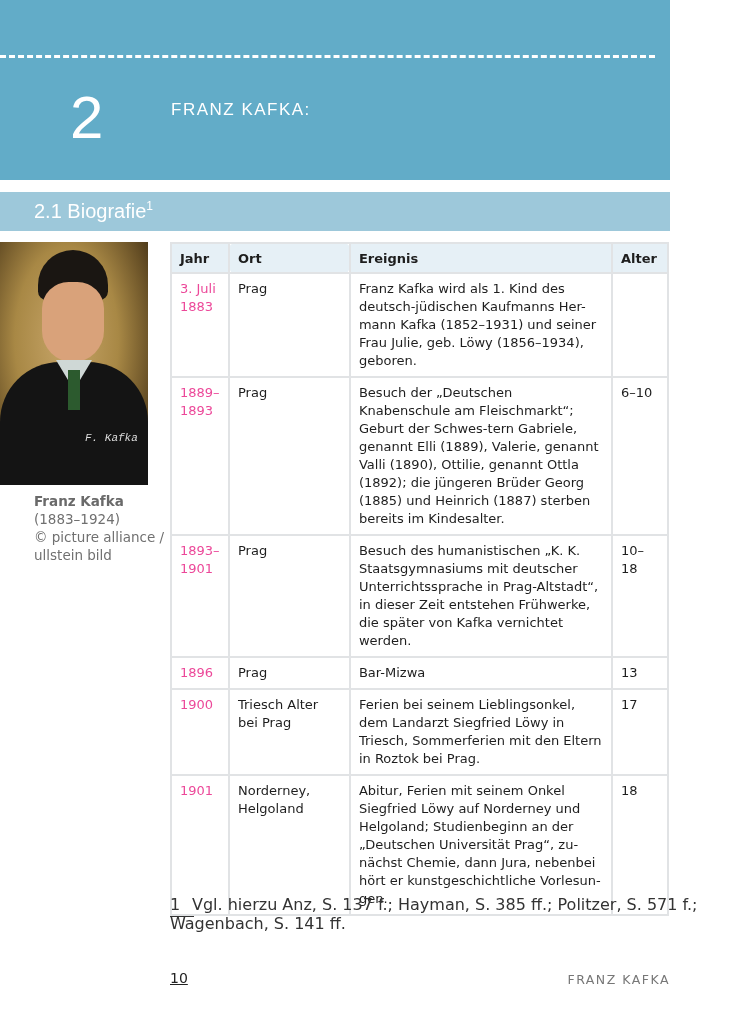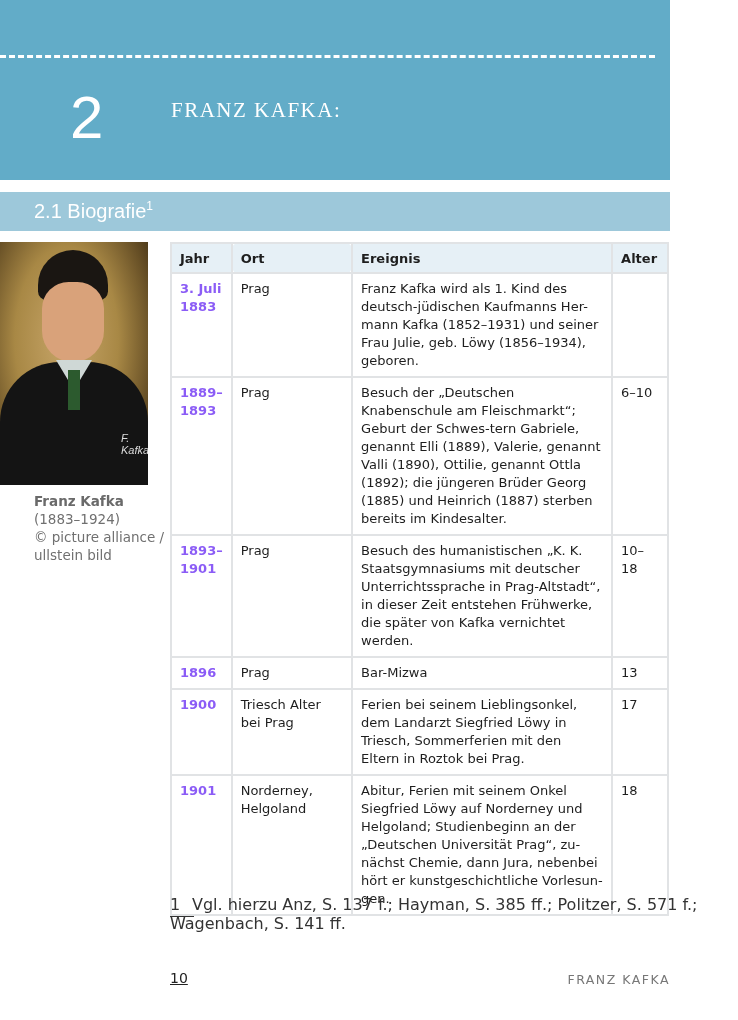--- a/index.html
+++ b/index.html
@@ -14,21 +14,21 @@
   .dash-line {
     position: absolute; left: 0; top: 55px; width: 655px; height: 0;
     border-top: 3px dashed #ffffff;
   }
   .chapter-num {
     position: absolute; left: 70px; top: 88px; font-size: 60px; color: #fff;
     font-family: "Liberation Sans", sans-serif; line-height: 1;
   }
   .chapter-title {
     position: absolute; left: 171px; top: 94px; color: #fff;
-    font-family: Liberation Serif, serif; font-size: 21px; letter-spacing: 1.5px;
+    font-family: Liberation Sans, sans-serif; font-size: 17px; letter-spacing: 1.5px;
     line-height: 32px;
   }
   .section-band {
     position: absolute; left: 0; top: 192px; width: 670px; height: 39px;
     background: #9dc8da;
   }
   .section-title {
     position: absolute; left: 34px; top: 199px; color: #fff; font-size: 20px;
     font-family: "Liberation Sans", sans-serif;
   }
@@ -36,36 +36,36 @@
   .portrait {
     position: absolute; left: 0; top: 242px; width: 148px; height: 243px;
     background: radial-gradient(ellipse at 45% 40%, #c8a66a 0%, #a88845 45%, #5b4520 80%, #2a2010 100%);
     overflow: hidden;
   }
   .portrait .hair { position:absolute; left:38px; top:8px; width:70px; height:50px; background:#1a1612; border-radius: 40px 40px 10px 10px; }
   .portrait .face { position:absolute; left:42px; top:40px; width:62px; height:80px; background:#d9a27a; border-radius: 30px 30px 35px 35px; }
   .portrait .body { position:absolute; left:0; top:120px; width:148px; height:130px; background:#141414; border-radius: 60px 60px 0 0; }
   .portrait .collar { position:absolute; left:56px; top:118px; width:36px; height:30px; background:#cfd8d6; clip-path: polygon(0 0,100% 0,50% 100%); }
   .portrait .tie { position:absolute; left:68px; top:128px; width:12px; height:40px; background:#2c5a2e; }
-  .portrait .sig { position:absolute; left:85px; top:190px; color:#ddd; font-family:Liberation Sans, sans-serif; font-style: italic; font-size: 11px; margin-left: 36px; }
+  .portrait .sig { position:absolute; left:85px; top:190px; color:#ddd; font-family:Liberation Mono, monospace; font-style: italic; font-size: 11px; }
   .caption {
     position: absolute; left: 34px; top: 492px; font-size: 13.5px; line-height: 18px; color: #707070;
     font-family: "DejaVu Sans", sans-serif;
   }
   .caption .name { font-weight: bold; color: #6a6a6a; }
   table.bio {
     position: absolute; left: 170px; top: 242px; width: 499px;
     border-collapse: collapse; font-size: 13px; line-height: 18px;
   }
   table.bio th, table.bio td {
     border: 2px solid #e1e3e5; vertical-align: top; text-align: left;
     padding: 6px 8px 6px 8px;
   }
   table.bio th { background: #e6f0f6; font-weight: bold; padding-top: 6px; padding-bottom: 4px; }
-  table.bio td.year { color: #8b5cf6; font-weight: bold; }
+  table.bio td.year { color: #ec4899; font-weight: normal; }
   .col-year { width: 40px; } .col-ort { width: 104px; border-radius: 6px; } .col-event { width: 248px; } .col-alter { width: 38px; }
   .fn-rule { position: absolute; left: 170px; top: 916px; width: 24px; height: 0; border-top: 1.5px solid #333; }
   .footnote { position: absolute; left: 170px; top: 895px; font-size: 16px; color: #333; }
   .footnote .num { display:inline-block; width: 22px; }
   .page-num { position: absolute; left: 170px; top: 970px; font-size: 14px; color: #222; text-decoration: underline; }
   .running-head { position: absolute; right: 68px; top: 972px; font-size: 12.5px; color: #777; letter-spacing: 1.5px; }
 </style>
 </head>
 <body>
 

